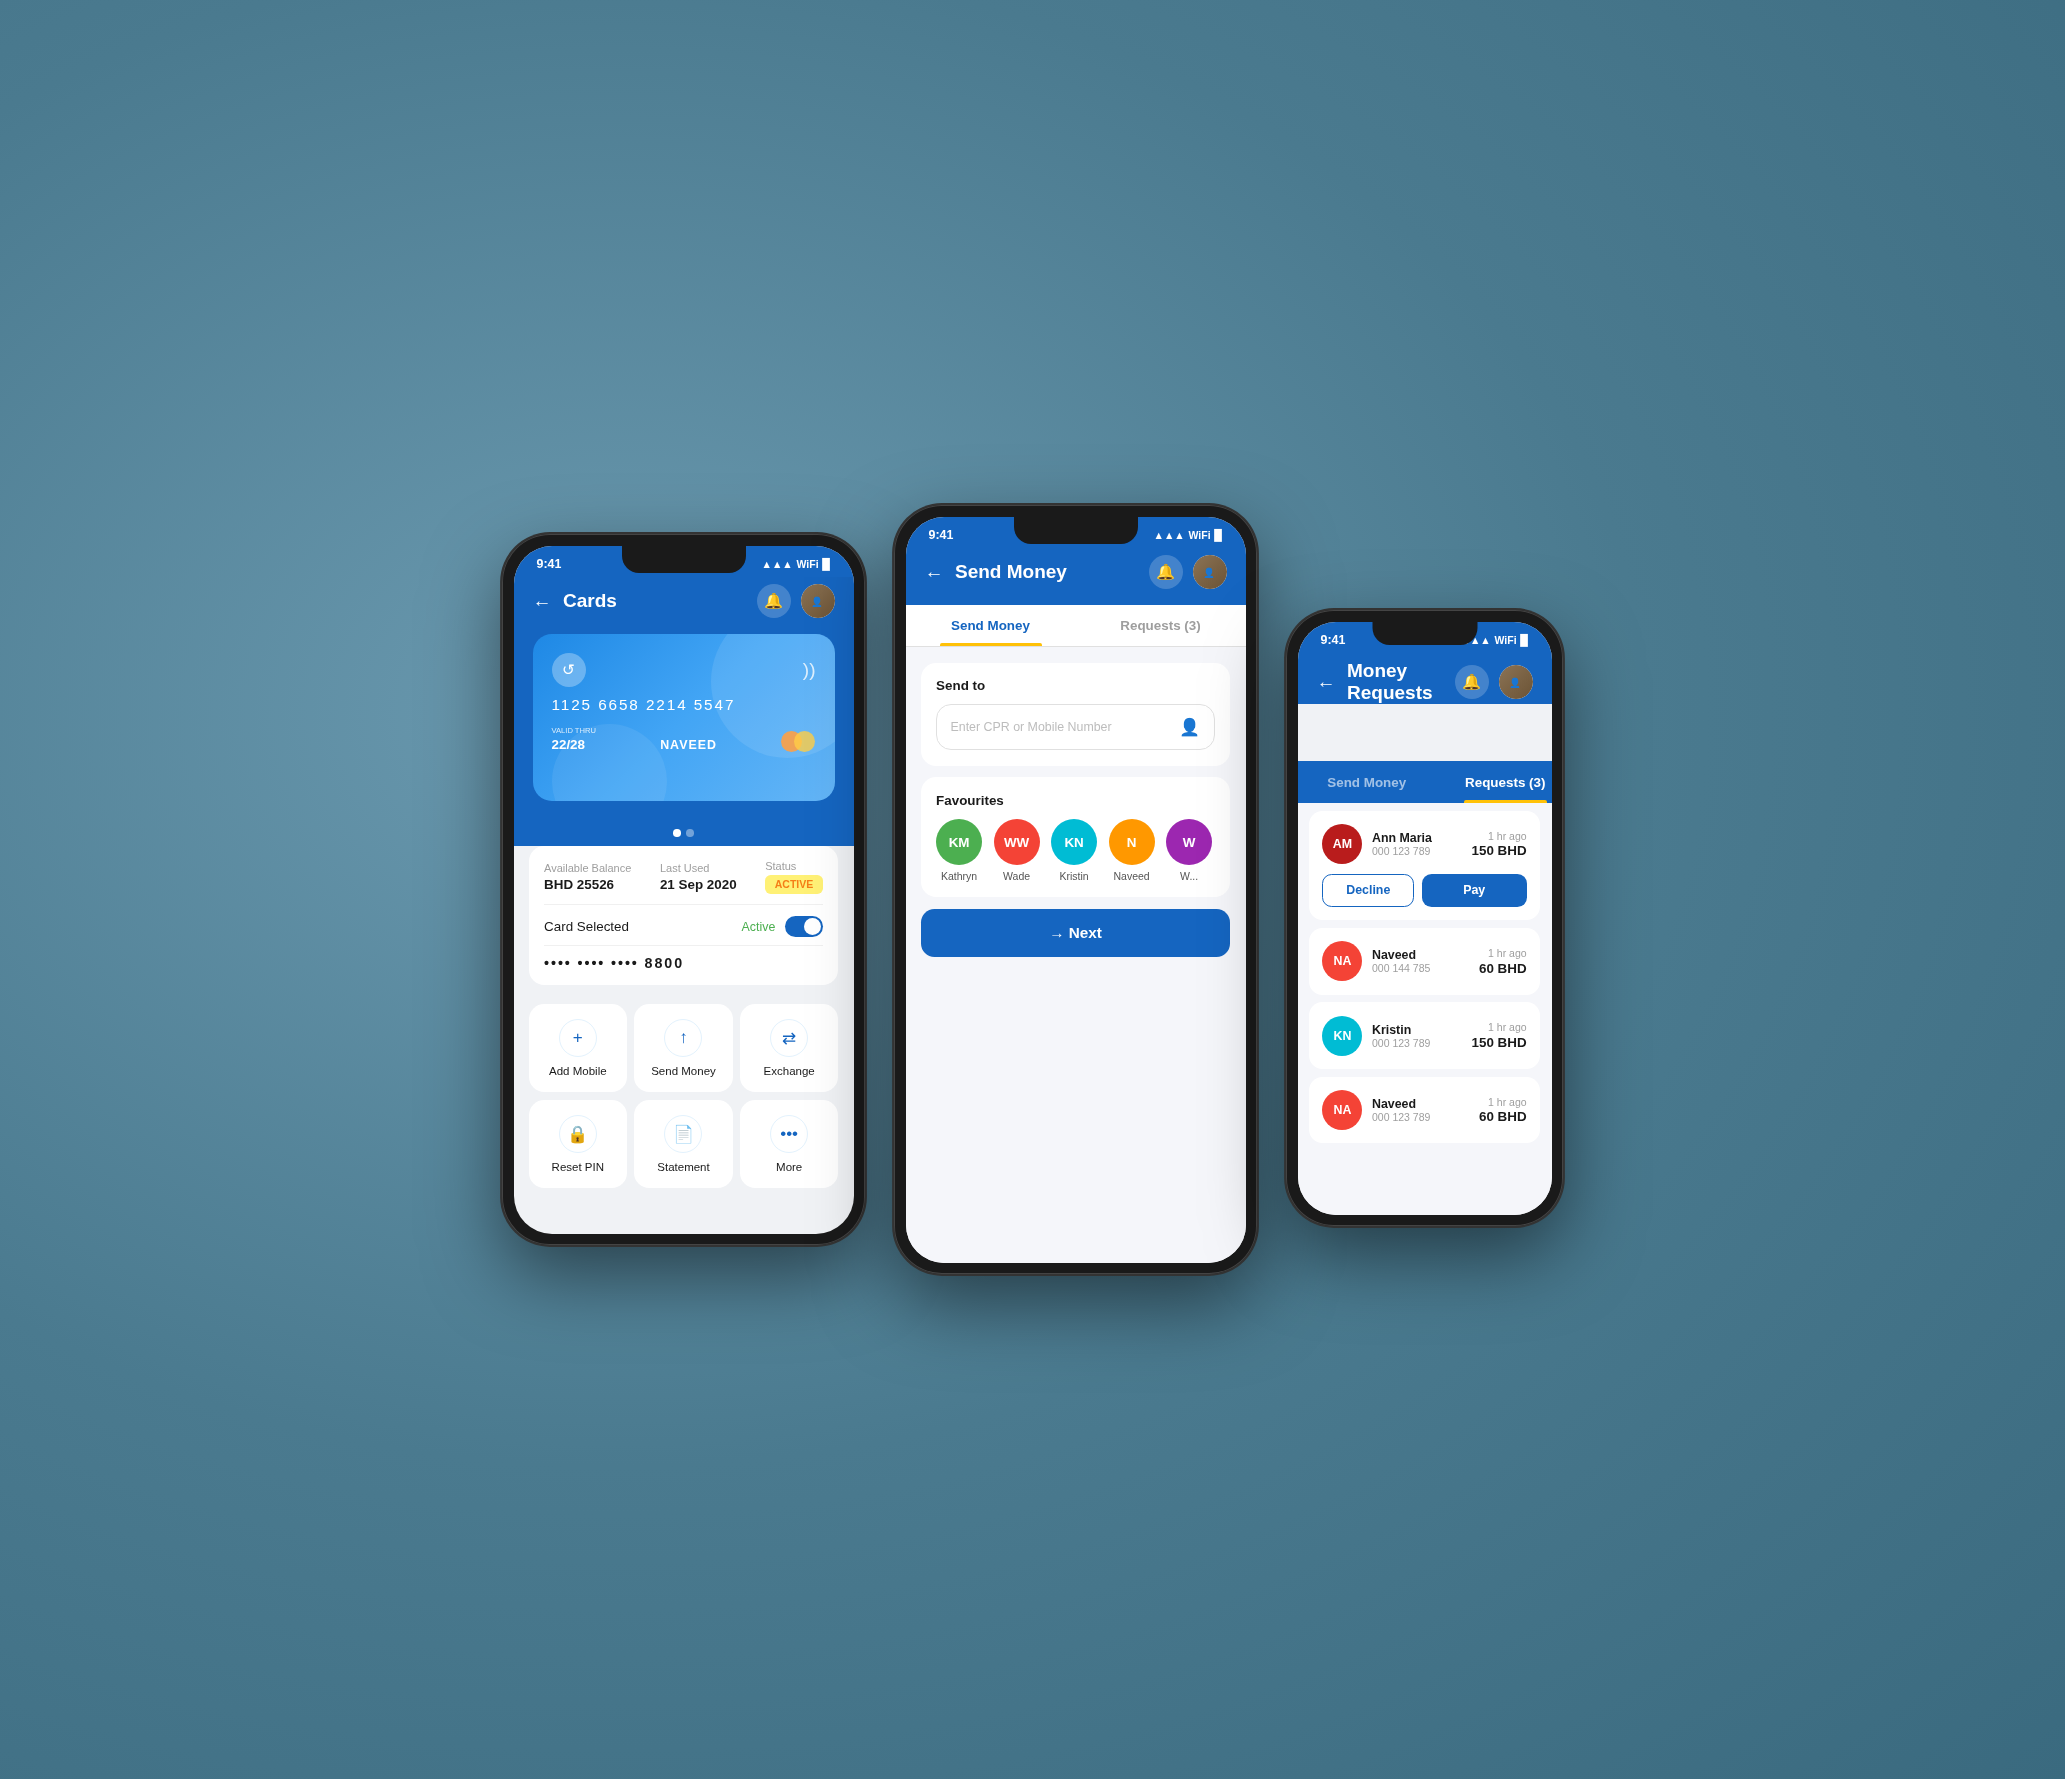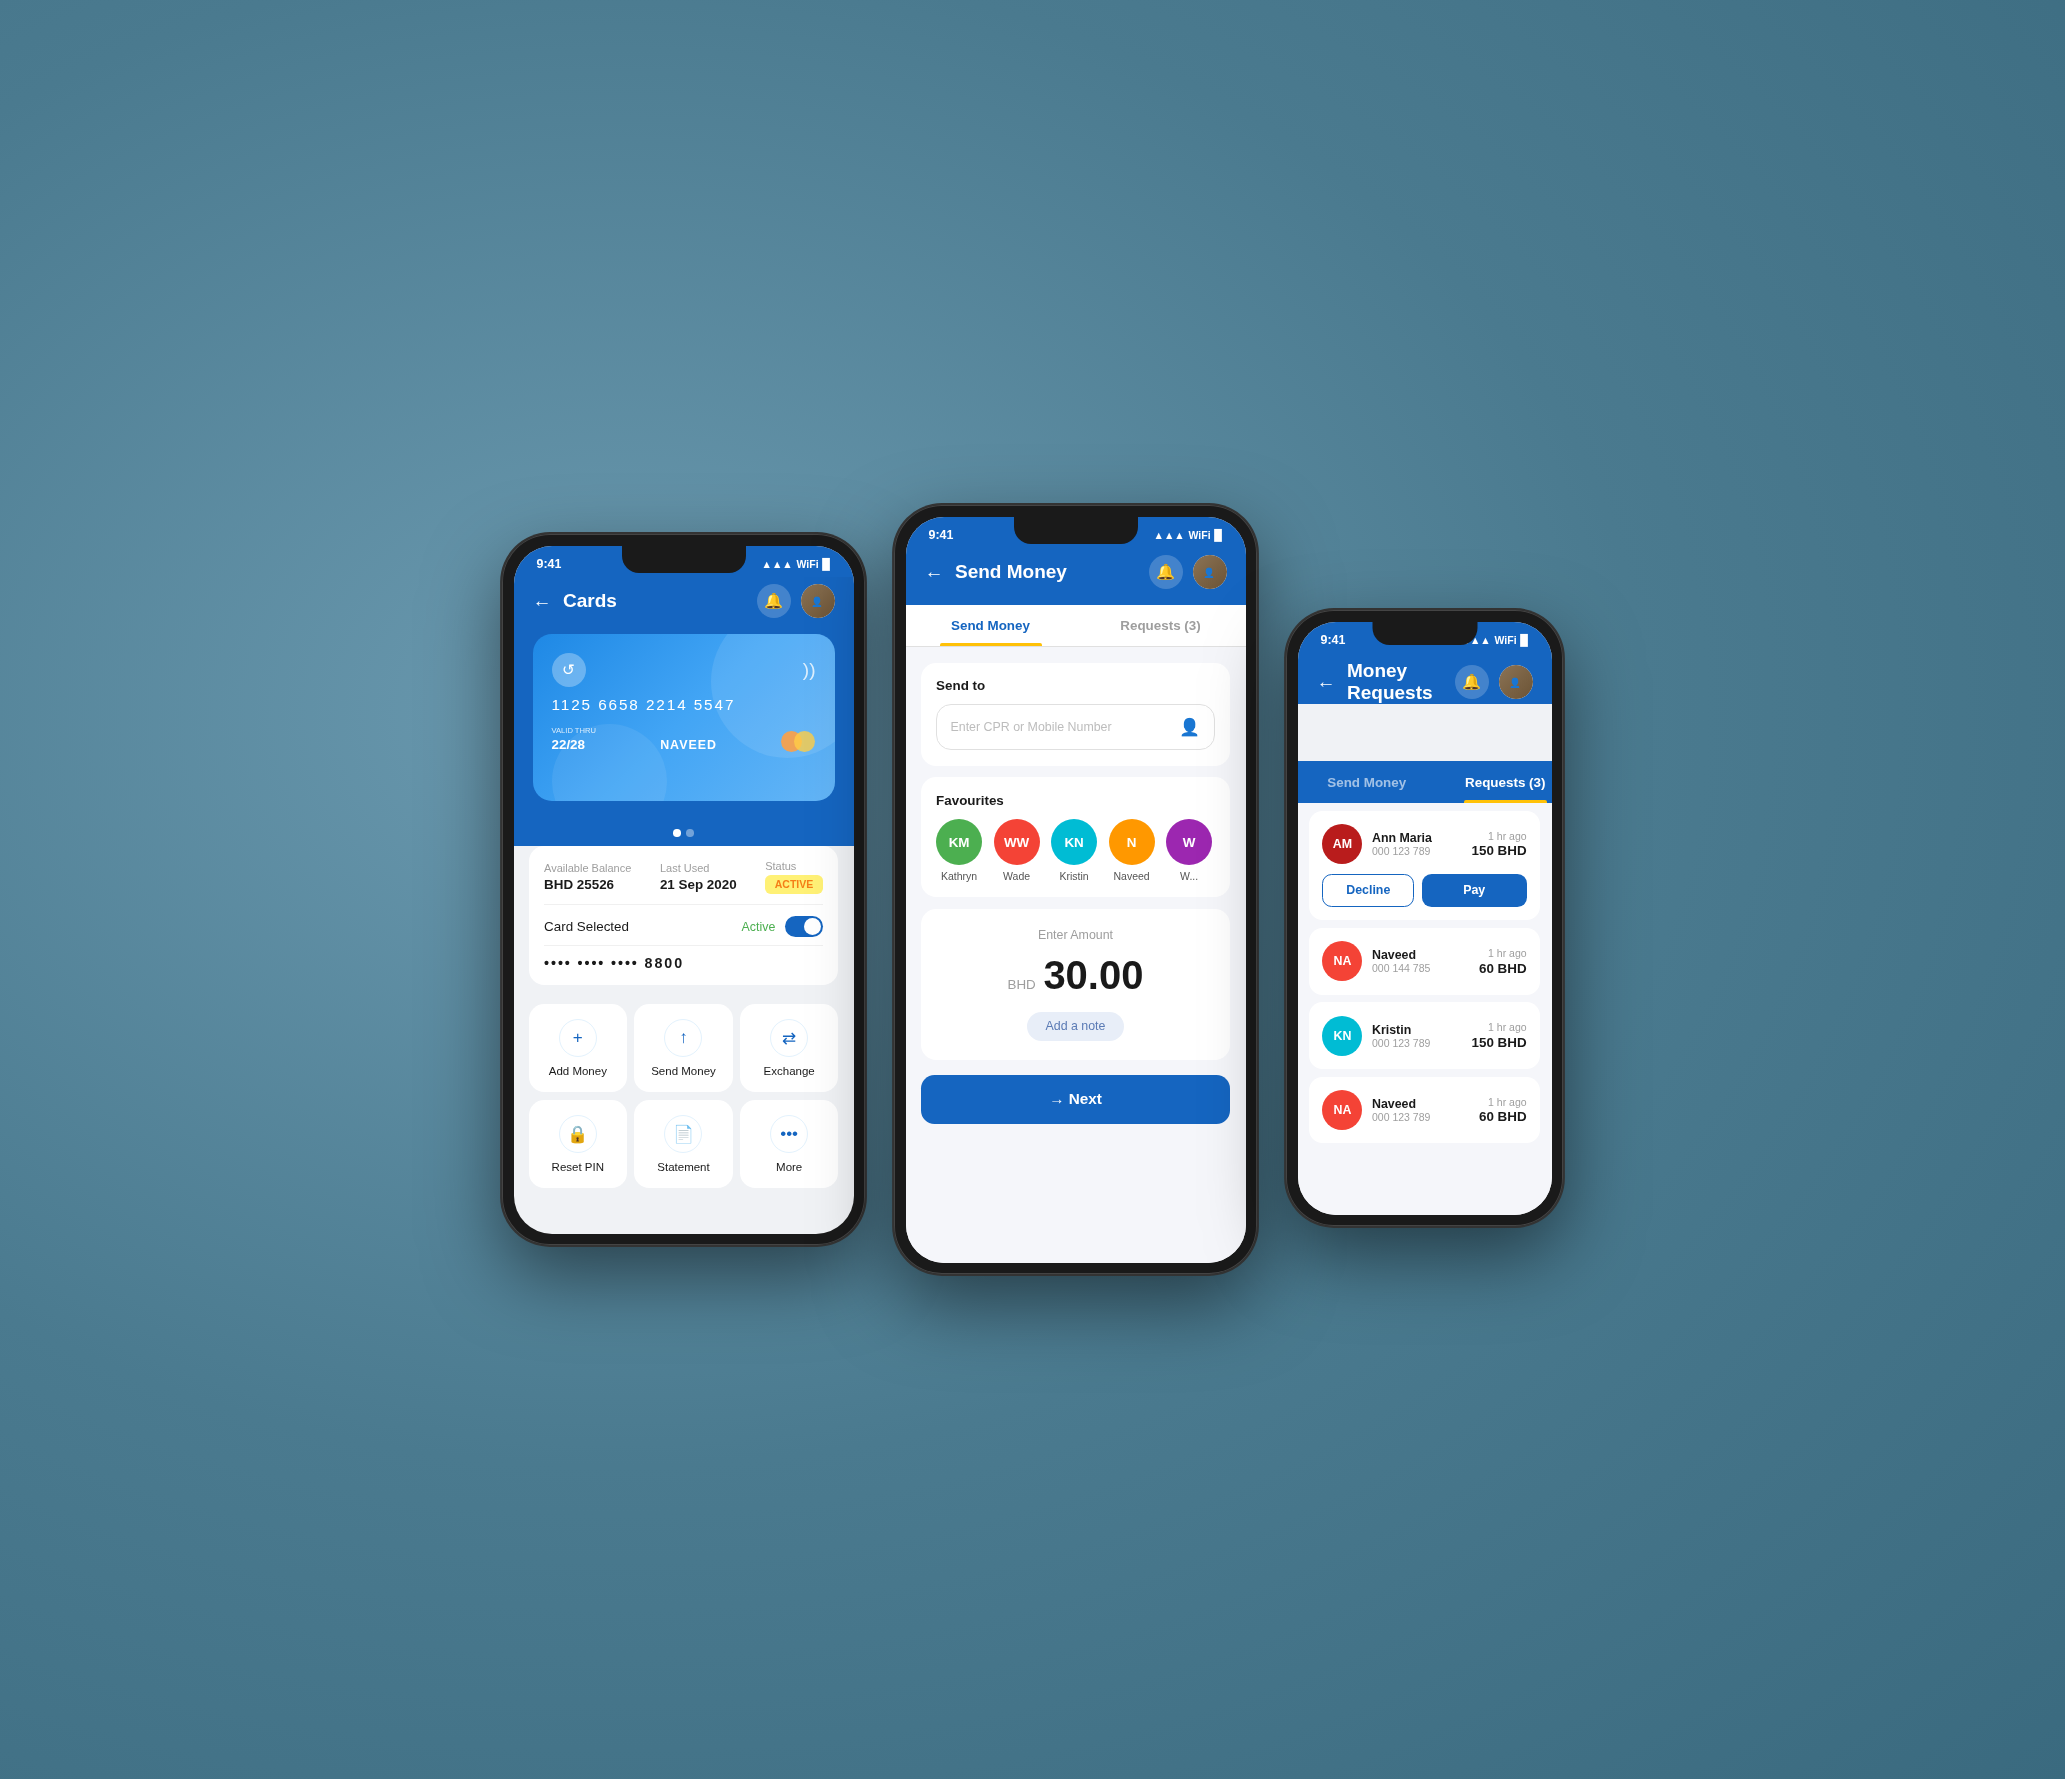--- a/index.html
+++ b/index.html
@@ -543,21 +543,21 @@
               <div class="toggle"></div>
             </div>
           </div>
           <span class="card-masked-number">•••• •••• •••• 8800</span>
         </div>
       </div>
 
       <div class="quick-actions">
         <div class="action-btn">
           <div class="action-icon">+</div>
-          <span class="action-label">Add Money</span>
+          <span class="action-label">Add Mobile</span>
         </div>
         <div class="action-btn">
           <div class="action-icon">↑</div>
           <span class="action-label">Send Money</span>
         </div>
         <div class="action-btn">
           <div class="action-icon">⇄</div>
           <span class="action-label">Exchange</span>
         </div>
         <div class="action-btn">
@@ -635,28 +635,20 @@
               <div class="fav-avatar" style="background:#FF9800;">N</div>
               <span class="fav-name">Naveed</span>
             </div>
             <div class="fav-item">
               <div class="fav-avatar" style="background:#9C27B0;">W</div>
               <span class="fav-name">W...</span>
             </div>
           </div>
         </div>
 
-        <div class="amount-section">
-          <div class="amount-label">Enter Amount</div>
-          <div class="amount-display">
-            <span class="currency-label">BHD</span>
-            <span class="amount-value">30.00</span>
-          </div>
-          <button class="add-note-btn">Add a note</button>
-        </div>
 
         <button class="next-btn">→ Next</button>
 
       </div>
     </div>
   </div>
 
   <div class="phone phone-3">
     <div class="phone-screen" style="display:flex;flex-direction:column;">
       <div class="notch"></div>

